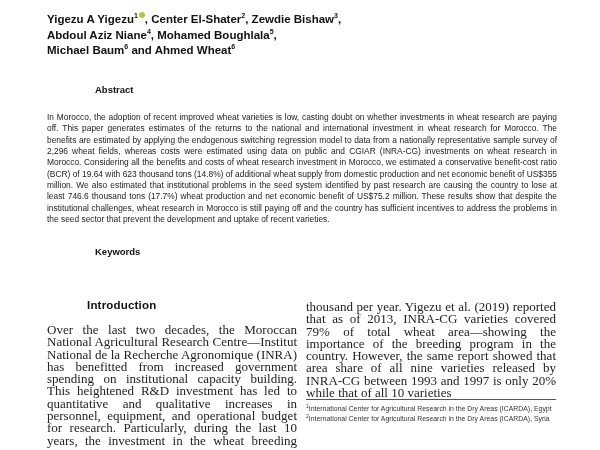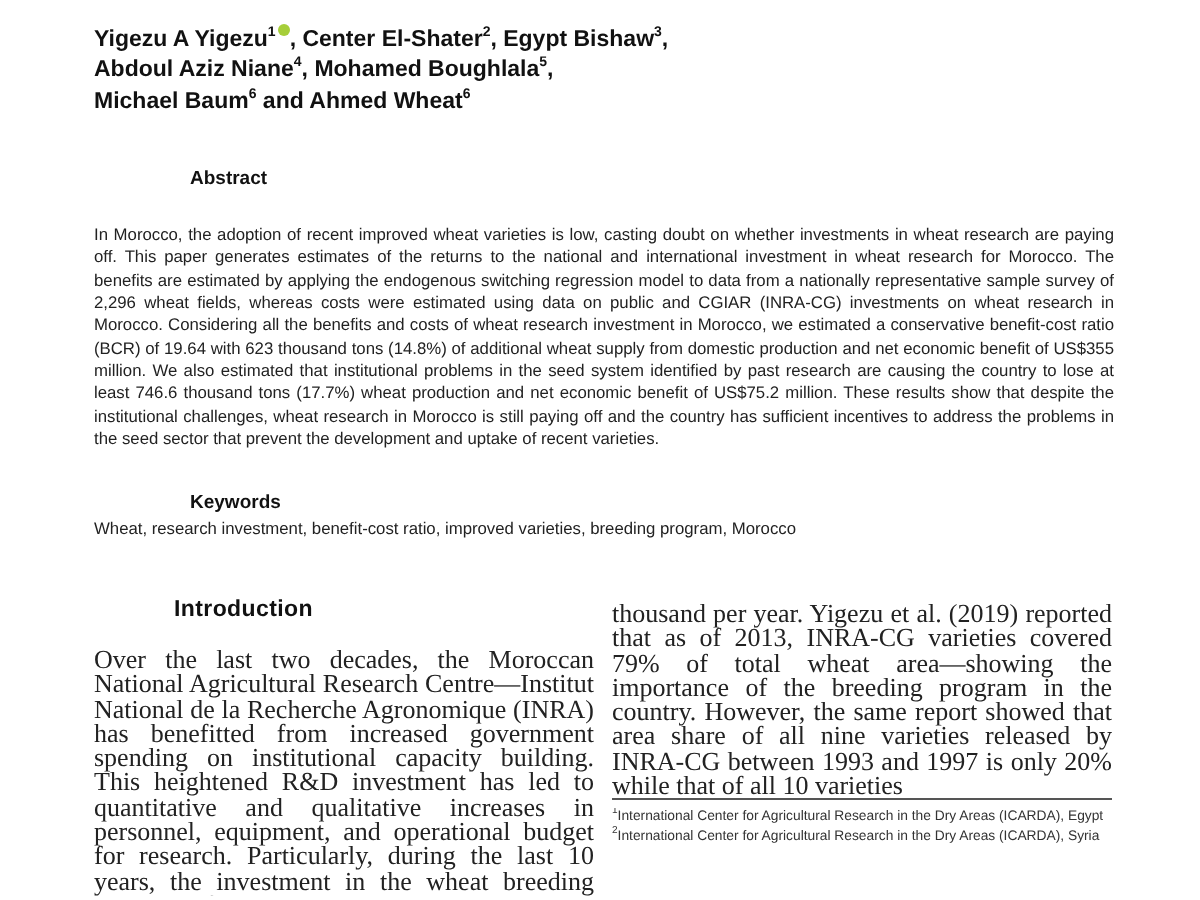--- a/index.html
+++ b/index.html
@@ -52,32 +52,31 @@
   }
   .footnote{padding-left:5px;text-indent:-5px;margin-bottom:1px;}
   .footnote sup{font-size:5px;line-height:0;}
 </style>
 </head>
 <body>
 
 <div class="page">
 
   <div class="authors">
-      <div><span>Yigezu A Yigezu</span><sup>1</sup><span class="orcid" style="background: rgb(166, 206, 57);"></span>, <span>Center El-Shater</span><sup>2</sup>, <span>Egypt Bishaw</span><sup>3</sup>,</div>
+      <div><span>Yigezu A Yigezu</span><sup>1</sup><span class="orcid" style="background: rgb(166, 206, 57);"></span>, <span>Center El-Shater</span><sup>2</sup>, <span>Zewdie Bishaw</span><sup>3</sup>,</div>
       <div><span>Abdoul Aziz Niane</span><sup>4</sup>, <span>Mohamed Boughlala</span><sup>5</sup>,</div>
       <div><span>Michael Baum</span><sup>6</sup> and <span>Ahmed Wheat</span><sup>6</sup></div>
     </div>
 
   <div class="sec-heading abstract-heading">Abstract</div>
 
   <div class="abstract-body">In Morocco, the adoption of recent improved wheat varieties is low, casting doubt on whether investments in wheat research are paying off. This paper generates estimates of the returns to the national and international investment in wheat research for Morocco. The benefits are estimated by applying the endogenous switching regression model to data from a nationally representative sample survey of 2,296 wheat fields, whereas costs were estimated using data on public and CGIAR (INRA-CG) investments on wheat research in Morocco. Considering all the benefits and costs of wheat research investment in Morocco, we estimated a conservative benefit-cost ratio (BCR) of 19.64 with 623 thousand tons (14.8%) of additional wheat supply from domestic production and net economic benefit of US$355 million. We also estimated that institutional problems in the seed system identified by past research are causing the country to lose at least 746.6 thousand tons (17.7%) wheat production and net economic benefit of US$75.2 million. These results show that despite the institutional challenges, wheat research in Morocco is still paying off and the country has sufficient incentives to address the problems in the seed sector that prevent the development and uptake of recent varieties.</div>
 
   <div class="sec-heading keywords-heading">Keywords</div>
 
-  <div class="keywords-body">Wheat, research investment, benefit-cost ratio, improved varieties, breeding program, Morocco</div>
 
   <div class="intro-heading">Introduction</div>
 
   <div class="col col-left">Over the last two decades, the Moroccan National Agricultural Research Centre—Institut National de la Recherche Agronomique (INRA) has benefitted from increased government spending on institutional capacity building. This heightened R&amp;D investment has led to quantitative and qualitative increases in personnel, equipment, and operational budget for research. Particularly, during the last 10 years, the investment in the wheat breeding program of INRA has seen sizeable growth to reach an average annual budget of about US$ 0.25 million (INRA, 2013). Despite the commendable growth of investment in wheat research over the years</div>
 
   <div class="col col-right">thousand per year. Yigezu et al. (2019) reported that as of 2013, INRA-CG varieties covered 79% of total wheat area—showing the importance of the breeding program in the country. However, the same report showed that area share of all nine varieties released by INRA-CG between 1993 and 1997 is only 20% while that of all 10 varieties</div>
 
   <hr class="fn-rule">
 
   <div class="footnotes">

